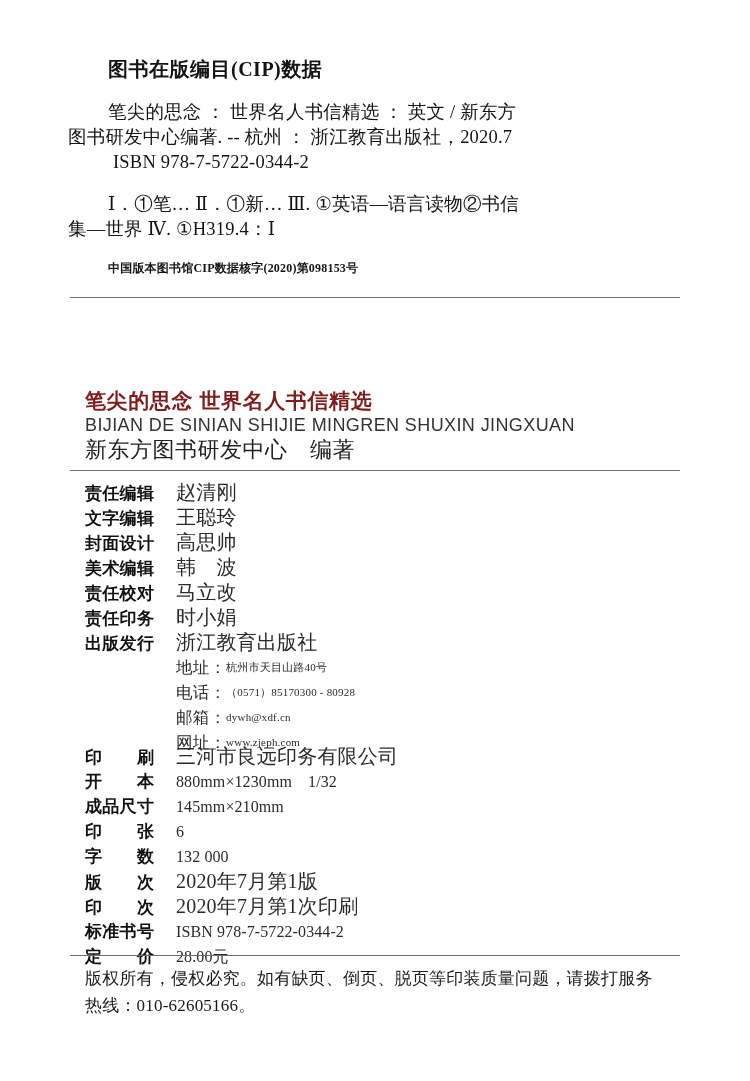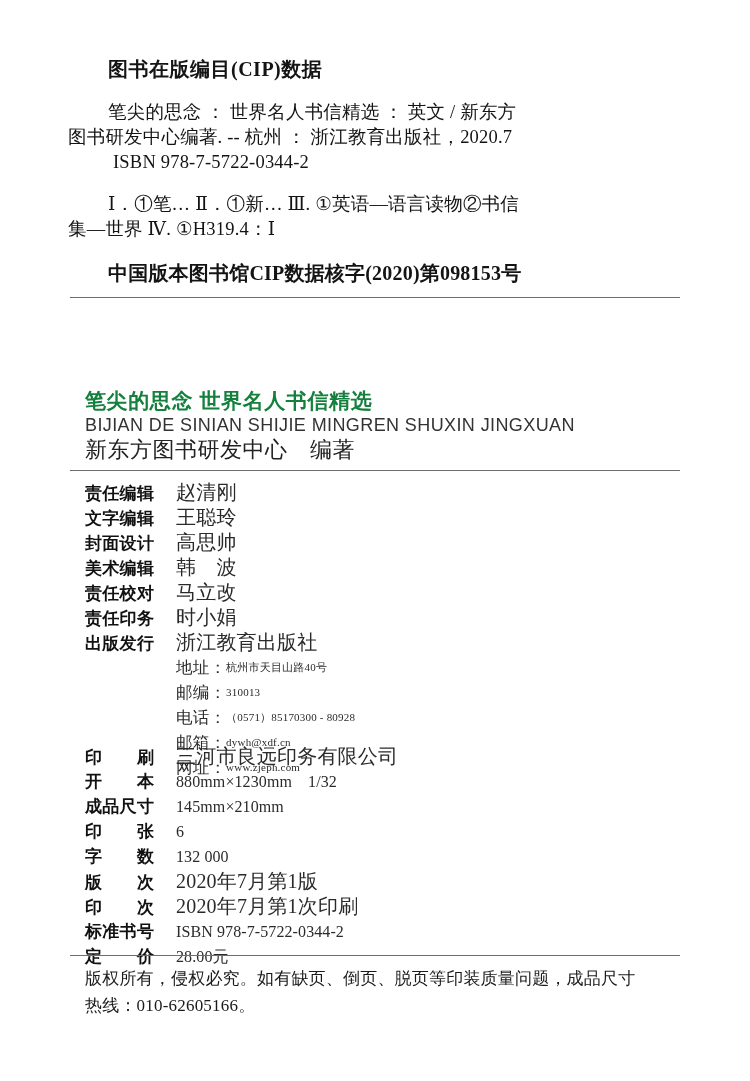--- a/index.html
+++ b/index.html
@@ -55,21 +55,21 @@
   }
   .cip-line.indent-isbn {
     text-indent: 45px;
   }
   .cip-gap {
     height: 17px;
   }
   .cip-verify {
     margin-top: 18px;
     margin-left: 40px;
-    font-size: 20px;
+    font-size: 12px;
     font-weight: bold;
     letter-spacing: 0.2px;
     white-space: nowrap;
   }
 
   
   .rule {
     position: absolute;
     left: 70px;
     width: 610px;
@@ -86,21 +86,21 @@
     left: 85px;
     top: 388px;
     width: 600px;
   }
   .book-title {
     font-family: "Liberation Sans", "DejaVu Sans", sans-serif;
     font-size: 21px;
     font-weight: bold;
     line-height: 26px;
     letter-spacing: 0.6px;
-    color: #15803d;
+    color: #7f1d1d;
     white-space: nowrap;
   }
   .book-pinyin {
     font-family: "Liberation Sans", "DejaVu Sans", sans-serif;
     font-size: 18px;
     line-height: 20px;
     letter-spacing: 0.4px;
     color: #333;
     white-space: nowrap;
     margin-top: 1px;
@@ -249,24 +249,20 @@
     <div class="crow">
       <div class="clabel solid">出版发行</div>
       <div class="cvalue">浙江教育出版社</div>
     </div>
 
     <div class="csub">
       <span class="sublabel">地址：</span>
       <span class="subvalue">杭州市天目山路40号</span>
     </div>
     <div class="csub">
-      <span class="sublabel">邮编：</span>
-      <span class="subvalue">310013</span>
-    </div>
-    <div class="csub">
       <span class="sublabel">电话：</span>
       <span class="subvalue">（0571）85170300 - 80928</span>
     </div>
     <div class="csub">
       <span class="sublabel">邮箱：</span>
       <span class="subvalue">dywh@xdf.cn</span>
     </div>
     <div class="csub">
       <span class="sublabel">网址：</span>
       <span class="subvalue">www.zjeph.com</span>
@@ -308,17 +304,17 @@
     </div>
     <div class="crow">
       <div class="clabel solid">定　　价</div>
       <div class="cvalue latin">28.00元</div>
     </div>
   </div>
 
   <div class="rule rule-3"></div>
 
   <div class="footer-note">
-    <div class="fline">版权所有，侵权必究。如有缺页、倒页、脱页等印装质量问题，成品尺寸</div>
+    <div class="fline">版权所有，侵权必究。如有缺页、倒页、脱页等印装质量问题，请拨打服务</div>
     <div class="fline">热线：010-62605166。</div>
   </div>
 
 </div>
 
 </body></html>

